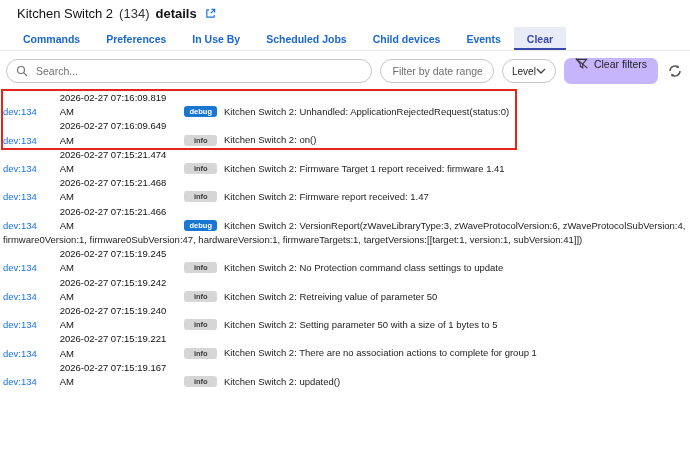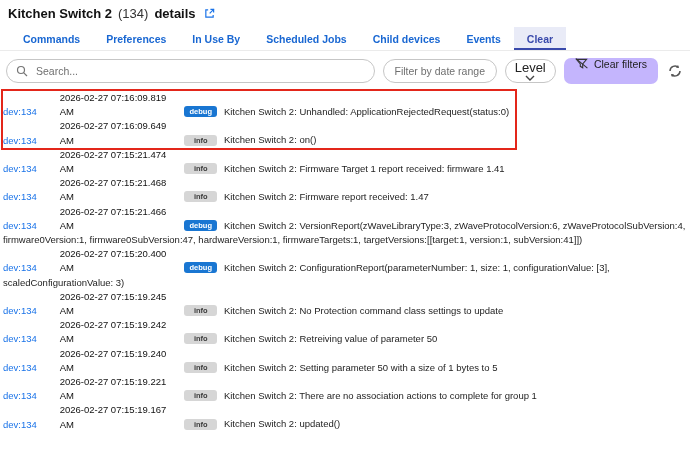--- a/index.html
+++ b/index.html
@@ -5,21 +5,21 @@
   * { box-sizing: border-box; }
   html,body { margin:0; padding:0; }
   body {
     width:690px; height:455px; overflow:hidden; background:#fff;
     font-family:"Liberation Sans", sans-serif; color:#1d1d1d;
     position:relative;
   }
   
   .header { padding:6px 8px 0 8px; }
   .title-row { display:flex; align-items:center; gap:6px; font-size:13px; color:#111; }
-  .title-main { font-weight:700; }
+  .title-main { font-weight:400;margin-left:9px; }
   .title-id { font-weight:400; color:#333; }
   .title-suffix { font-weight:700; }
   .ext-icon { display:inline-flex; margin-left:2px; cursor:pointer; }
 
   
   .tabs { display:flex; margin-top:6px; border-bottom:1px solid #ebebeb; padding:0 10px; }
   .tab {
     padding:6px 13px 5px 13px; font-size:10.5px; font-weight:700;
     color:#1967d2; cursor:pointer; white-space:nowrap;
   }
@@ -34,21 +34,21 @@
     border:1px solid #c6c6c6; border-radius:14px; height:24px;
     display:flex; align-items:center; padding:0 9px; background:#fff;
   }
   .pill input {
     border:none; outline:none; background:transparent; width:100%;
     font-size:10.5px; font-family:inherit; color:#222;
   }
   .pill input::placeholder { color:#6f6f6f; }
   .search-pill { width:398px; gap:6px; }
   .date-pill  { width:122px; }
-  .level-pill { width:54px; justify-content:flex-start; cursor:pointer; font-size:13px; color:#222;flex-direction:column; }
+  .level-pill { width:54px; justify-content:flex-start; cursor:pointer; font-size:10px; color:#222; }
   .clear-btn {
     background:#c4b5fd; border:none; border-radius:7px; height:26px;
     display:flex; gap:6px; padding:0 11px;
     font-size:10.5px; color:#222; font-family:inherit; cursor:pointer; white-space:nowrap;
   }
   .refresh-btn { background:none; border:none; padding:0 2px; cursor:pointer; display:flex; align-items:center; }
 
   
   .log-list { padding:2px 4px 0 3px; font-size:9.5px; color:#1d1d1d; }
   .log-row  { line-height:14.2px; }
@@ -171,26 +171,20 @@
     <span class="msg">Kitchen Switch 2: Firmware report received: 1.47</span>
   </div>
     <div class="log-row">
     <a class="c-dev" href="#">dev:134</a>
     <span class="c-ts">2026-02-27 07:15:21.466 AM</span>
     <span class="badge debug">debug</span>
     <span class="msg">Kitchen Switch 2: VersionReport(zWaveLibraryType:3, zWaveProtocolVersion:6, zWaveProtocolSubVersion:4, firmware0Version:1, firmware0SubVersion:47, hardwareVersion:1, firmwareTargets:1, targetVersions:[[target:1, version:1, subVersion:41]])</span>
   </div>
     <div class="log-row">
     <a class="c-dev" href="#">dev:134</a>
-    <span class="c-ts">2026-02-27 07:15:20.400 AM</span>
-    <span class="badge debug">debug</span>
-    <span class="msg">Kitchen Switch 2: ConfigurationReport(parameterNumber: 1, size: 1, configurationValue: [3], scaledConfigurationValue: 3)</span>
-  </div>
-    <div class="log-row">
-    <a class="c-dev" href="#">dev:134</a>
     <span class="c-ts">2026-02-27 07:15:19.245 AM</span>
     <span class="badge info">info</span>
     <span class="msg">Kitchen Switch 2: No Protection command class settings to update</span>
   </div>
     <div class="log-row">
     <a class="c-dev" href="#">dev:134</a>
     <span class="c-ts">2026-02-27 07:15:19.242 AM</span>
     <span class="badge info">info</span>
     <span class="msg">Kitchen Switch 2: Retreiving value of parameter 50</span>
   </div>

